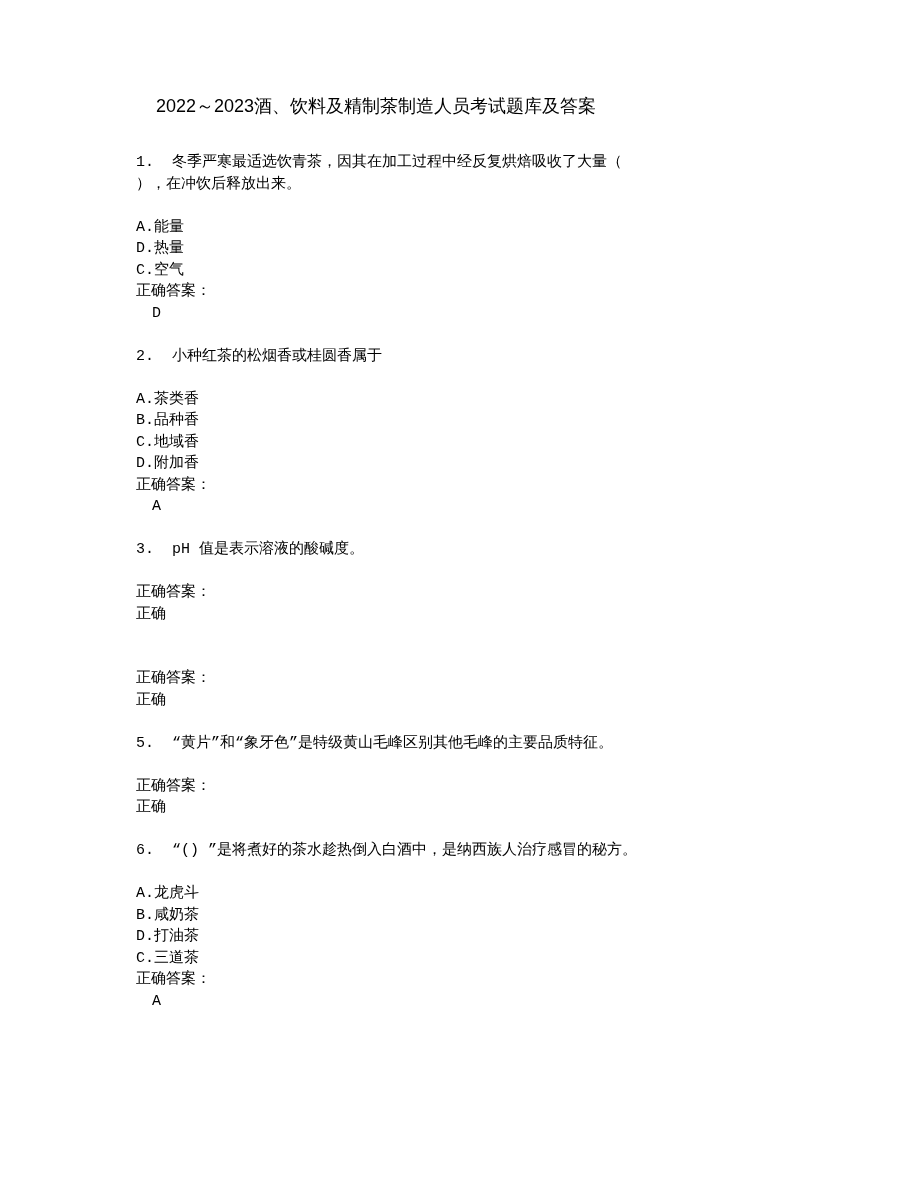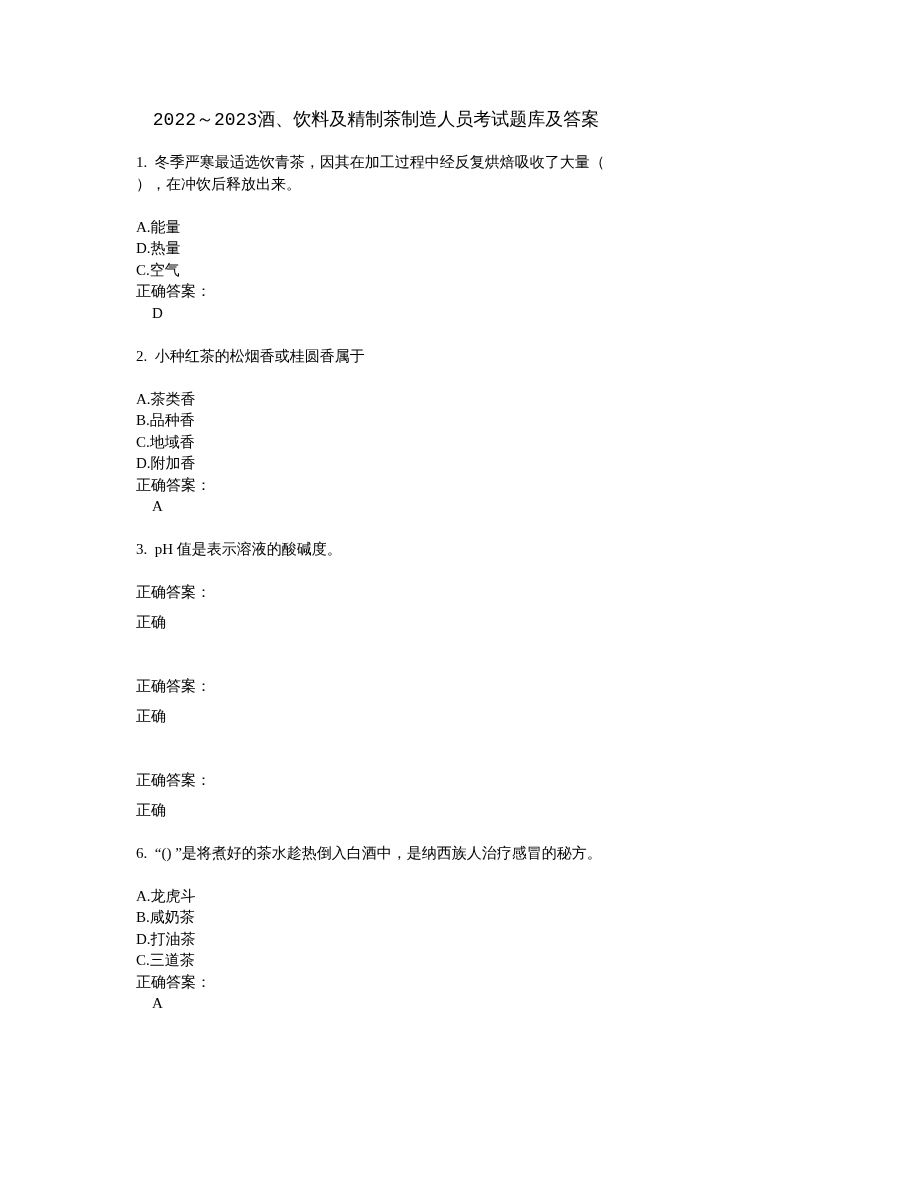--- a/index.html
+++ b/index.html
@@ -1,29 +1,29 @@
 <!DOCTYPE html>
 <html><head>
 <meta charset="utf-8">
 <style>
   html, body { margin: 0; padding: 0; background: #ffffff; }
   body { width: 920px; height: 1191px; position: relative; overflow: hidden; color: #000; }
   .title {
-    position: absolute; left: 0; top: 108px; width: 752px; text-align: center;
-    font-family: Liberation Mono, monospace; font-size: 18px; line-height: 24px;
+    position: absolute; left: 0; top: 94px; width: 752px; text-align: center;
+    font-family: Liberation Sans, sans-serif; font-size: 18px; line-height: 24px;
   }
   .body-text {
     position: absolute; left: 136px; top: 152px; width: 560px;
-    font-family: Liberation Serif, serif; font-size: 15px; line-height: 21.5px;
+    font-family: Liberation Mono, monospace; font-size: 15px; line-height: 21.5px;
   }
   .q { margin: 0; }
   .line { display: block; white-space: pre-wrap; height: 21.5px; }
   .blank { display: block; height: 21.5px; }
   .ans-val { padding-left: 16px; }
-  .ans-val.tf { padding-left: 0; margin-top: 8px; }
+  .ans-val.tf { padding-left: 0; }
 </style>
 </head>
 <body>
 
 <div class="title">2022～2023酒、饮料及精制茶制造人员考试题库及答案</div>
 
 <div class="body-text">
 
   <div class="q">
     <span class="line">1.  冬季严寒最适选饮青茶，因其在加工过程中经反复烘焙吸收了大量（</span>
@@ -58,20 +58,21 @@
   </div>
 
   <div class="q">
     <span class="blank"></span>
     <span class="line">正确答案：</span>
     <span class="line ans-val tf">正确</span>
     <span class="blank"></span>
   </div>
 
   <div class="q">
+    <span class="line">5.  “黄片”和“象牙色”是特级黄山毛峰区别其他毛峰的主要品质特征。</span>
     <span class="blank"></span>
     <span class="line">正确答案：</span>
     <span class="line ans-val tf">正确</span>
     <span class="blank"></span>
   </div>
 
   <div class="q">
     <span class="line">6.  “() ”是将煮好的茶水趁热倒入白酒中，是纳西族人治疗感冒的秘方。</span>
     <span class="blank"></span>
     <span class="line">A.龙虎斗</span>

